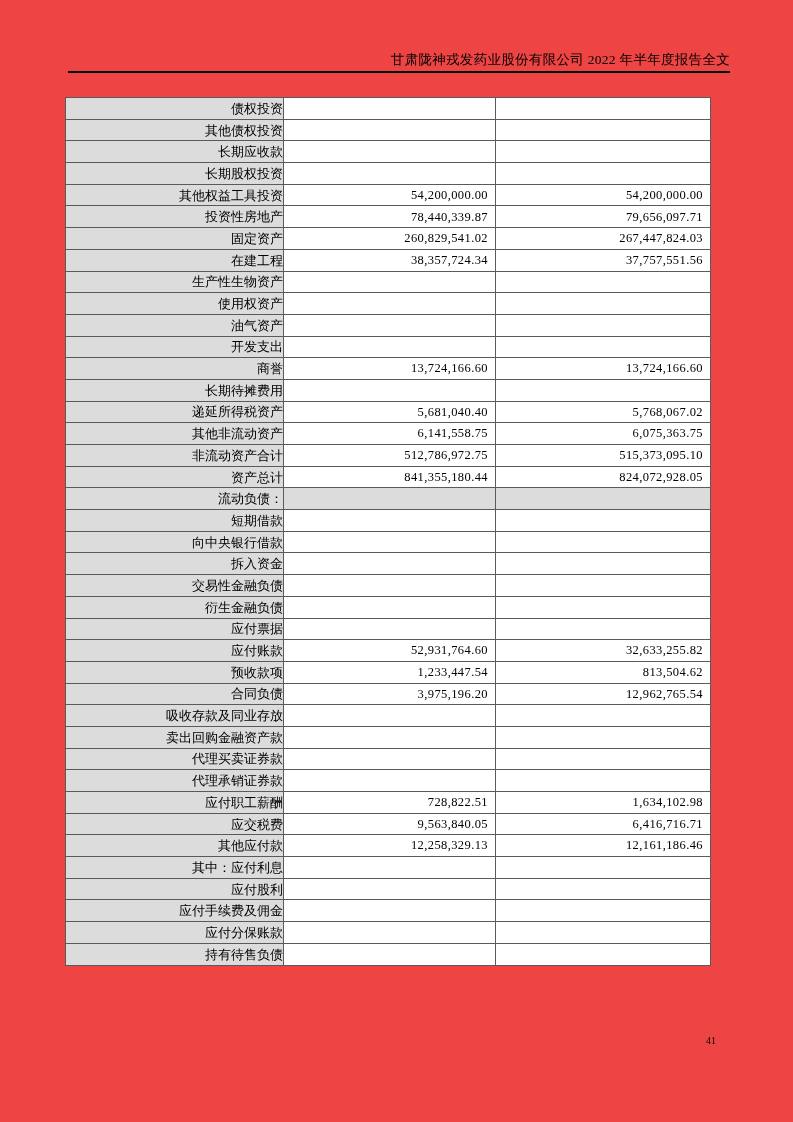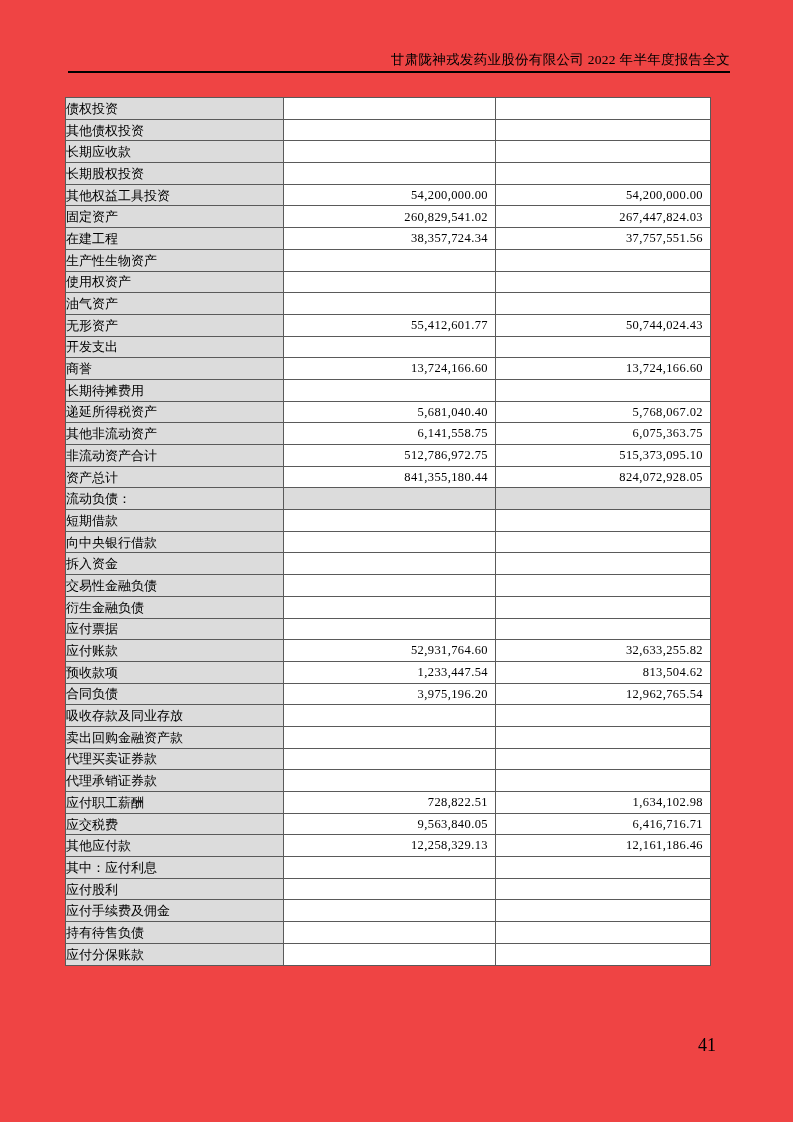--- a/index.html
+++ b/index.html
@@ -45,41 +45,41 @@
     height: 20.7px;
     font-size: 13px;
     line-height: 1;
     padding: 0;
     vertical-align: middle;
     overflow: hidden;
     white-space: nowrap;
   }
   .balance-table td.label-cell {
     background: #dcdcdc;
-    text-align: left;
+    text-align: right;
   }
   .balance-table td.value-cell {
     background: #ffffff;
     text-align: right;
     padding-right: 7px;
     font-size: 12.5px;
     letter-spacing: 0.4px;
   }
   .balance-table tr.section-row td.value-cell {
     background: #dcdcdc;
   }
   .indent-0 { padding-left: 5px; }
   .indent-1 { padding-left: 20px; }
   .indent-2 { padding-left: 36px; margin-top: 45px; }
   .indent-3 { padding-left: 72px; }
   .page-number {
     position: absolute;
     top: 1035px;
     right: 77px;
-    font-size: 18px;
+    font-size: 10px;
   }
 </style>
 </head>
 <body>
 
 <div class="page">
 
   <div class="header-title">甘肃陇神戎发药业股份有限公司 2022 年半年度报告全文</div>
 
   <div class="header-rule"></div>
@@ -110,20 +110,25 @@
           <td class="label-cell indent-1">长期股权投资</td>
           <td class="value-cell"></td>
           <td class="value-cell"></td>
         </tr>
         <tr>
           <td class="label-cell indent-1">其他权益工具投资</td>
           <td class="value-cell">54,200,000.00</td>
           <td class="value-cell">54,200,000.00</td>
         </tr>
         <tr>
+          <td class="label-cell indent-1">投资性房地产</td>
+          <td class="value-cell">78,440,339.87</td>
+          <td class="value-cell">79,656,097.71</td>
+        </tr>
+        <tr>
           <td class="label-cell indent-1">固定资产</td>
           <td class="value-cell">260,829,541.02</td>
           <td class="value-cell">267,447,824.03</td>
         </tr>
         <tr>
           <td class="label-cell indent-1">在建工程</td>
           <td class="value-cell">38,357,724.34</td>
           <td class="value-cell">37,757,551.56</td>
         </tr>
         <tr>
@@ -135,25 +140,20 @@
           <td class="label-cell indent-1">使用权资产</td>
           <td class="value-cell"></td>
           <td class="value-cell"></td>
         </tr>
         <tr>
           <td class="label-cell indent-1">油气资产</td>
           <td class="value-cell"></td>
           <td class="value-cell"></td>
         </tr>
         <tr>
-          <td class="label-cell indent-1">无形资产</td>
-          <td class="value-cell">55,412,601.77</td>
-          <td class="value-cell">50,744,024.43</td>
-        </tr>
-        <tr>
           <td class="label-cell indent-1">开发支出</td>
           <td class="value-cell"></td>
           <td class="value-cell"></td>
         </tr>
         <tr>
           <td class="label-cell indent-1">商誉</td>
           <td class="value-cell">13,724,166.60</td>
           <td class="value-cell">13,724,166.60</td>
         </tr>
         <tr>
@@ -275,26 +275,26 @@
           <td class="label-cell indent-3">应付股利</td>
           <td class="value-cell"></td>
           <td class="value-cell"></td>
         </tr>
         <tr>
           <td class="label-cell indent-1">应付手续费及佣金</td>
           <td class="value-cell"></td>
           <td class="value-cell"></td>
         </tr>
         <tr>
+          <td class="label-cell indent-1">应付分保账款</td>
+          <td class="value-cell"></td>
+          <td class="value-cell"></td>
+        </tr>
+        <tr>
           <td class="label-cell indent-1">持有待售负债</td>
-          <td class="value-cell"></td>
-          <td class="value-cell"></td>
-        </tr>
-        <tr>
-          <td class="label-cell indent-1">应付分保账款</td>
           <td class="value-cell"></td>
           <td class="value-cell"></td>
         </tr>
       </tbody>
   </table>
 
   <div class="page-number">41</div>
 
 </div>
 

